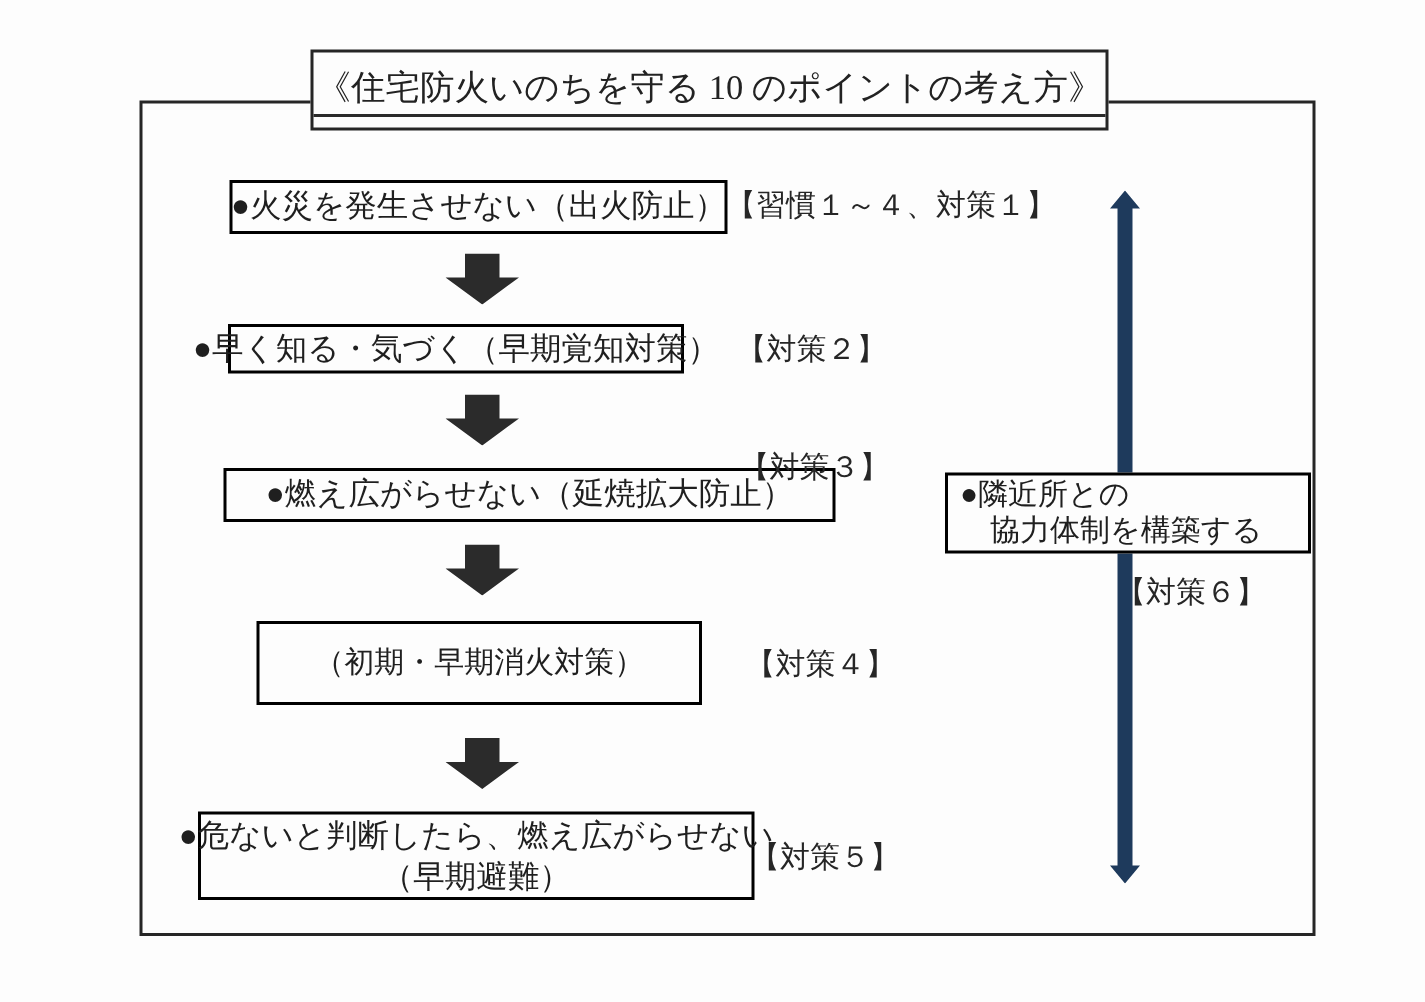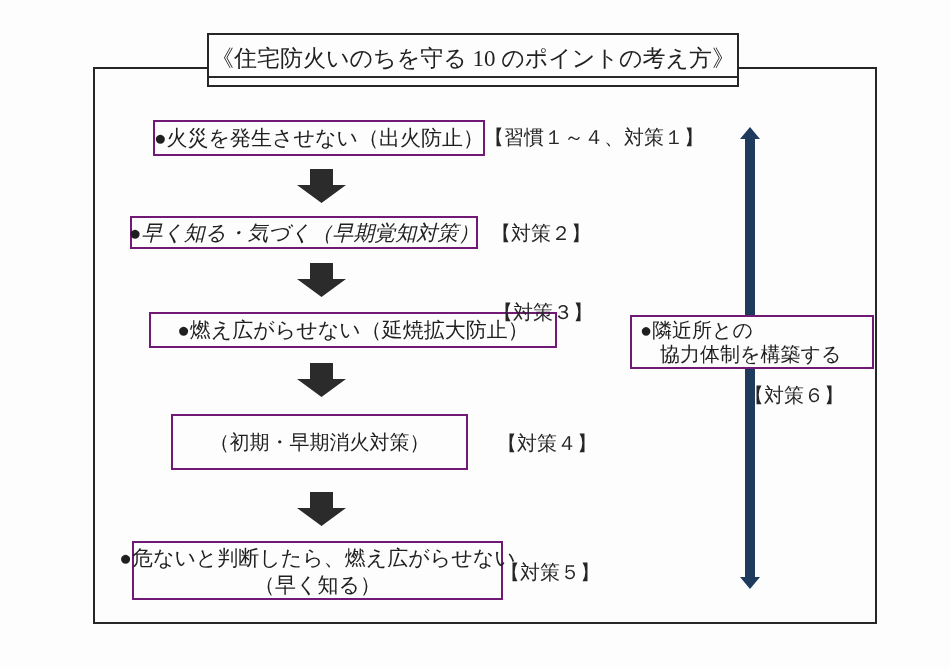--- a/index.html
+++ b/index.html
@@ -24,26 +24,26 @@
     display:flex;align-items:center;justify-content:center;
   }
   .title-text{
     font-family:"Liberation Serif",serif;
     font-size:23px;line-height:1;color:#222222;
     padding:4px 2px 6px 2px;border-bottom:2px solid #2a2a2a;white-space:nowrap;
   }
 
   
   .flow-box{
-    border:2px solid #701a75;background:#fdfdfd;z-index:2;
+    border:2px solid #000000;background:#fdfdfd;z-index:2;
     display:flex;flex-direction:column;align-items:center;justify-content:center;
     font-size:21px;line-height:26px;white-space:nowrap;text-align:center;
   }
   .box-1{left:153px;top:120px;width:332px;height:36px;}
-  .box-2{left:130px;top:216px;width:348px;height:33px;font-style:italic;}
+  .box-2{left:152px;top:216px;width:304px;height:33px;}
   .box-3{left:149px;top:312px;width:408px;height:36px;}
   .box-4{left:171px;top:414px;width:297px;height:56px;font-size:20px;}
   .box-5{left:132px;top:541px;width:371px;height:59px;line-height:27px;}
   .box-6{
     left:630px;top:315px;width:244px;height:54px;
     align-items:flex-start;text-align:left;padding-left:8px;
     font-size:20px;line-height:24px;
   }
   .box-6 .line-2{padding-left:20px;}
 
@@ -107,21 +107,21 @@
   <div class="line-2">（初期・早期消火対策）</div>
 </div>
 <div class="abs tag tag-4">【対策４】</div>
 
 <svg class="abs down-arrow arrow-4" viewBox="0 0 49 34" aria-hidden="true">
   <polygon points="13,0 36,0 36,16 49,16 24.5,34 0,16 13,16" fill="#2b2b2b"></polygon>
 </svg>
 
 <div class="abs flow-box box-5">
   <div class="line-1">●危ないと判断したら、燃え広がらせない</div>
-  <div class="line-2">（早く知る）</div>
+  <div class="line-2">（早期避難）</div>
 </div>
 <div class="abs tag tag-5">【対策５】</div>
 
 <svg class="abs v-arrow" viewBox="0 0 20 462" aria-hidden="true">
   <polygon points="10,0 20,12 15,12 15,450 20,450 10,462 0,450 5,450 5,12 0,12" fill="#1e3a5c"></polygon>
 </svg>
 
 <div class="abs flow-box box-6">
   <div class="line-1">●隣近所との</div>
   <div class="line-2">協力体制を構築する</div>

